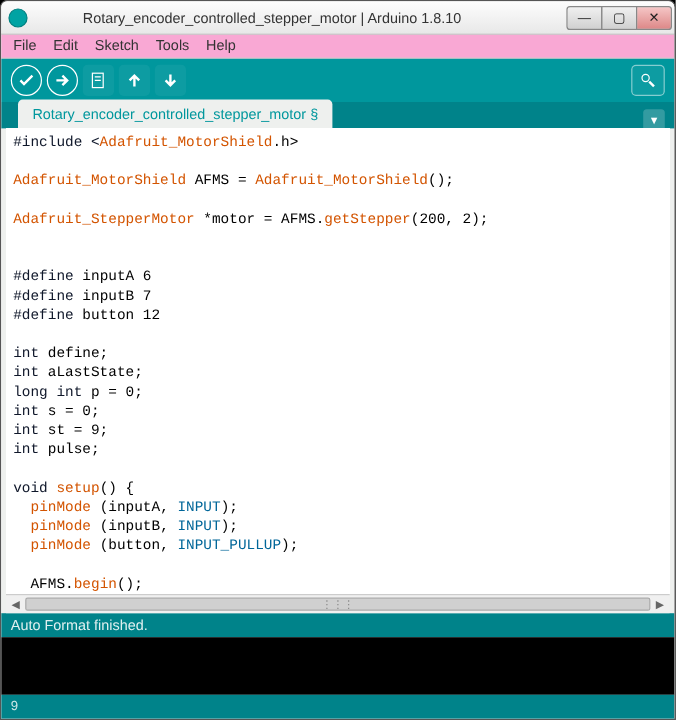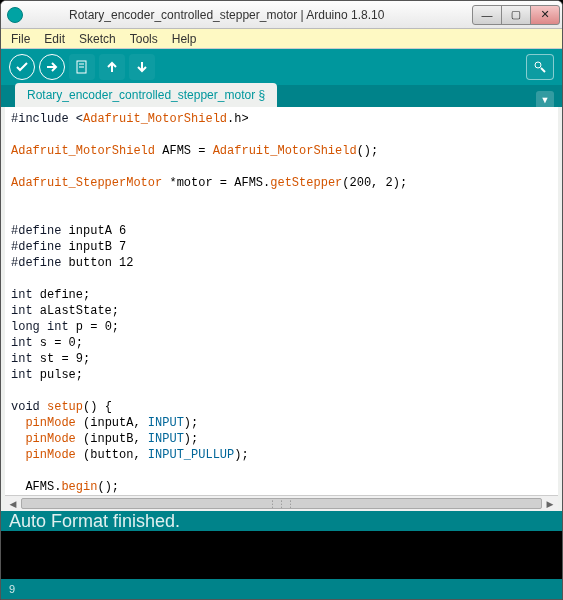--- a/index.html
+++ b/index.html
@@ -55,24 +55,23 @@
     font-size: 11px;
     display: flex; align-items:center; justify-content:center;
     margin-left: -1px;
   }
   .win-btn.close { background: linear-gradient(#f5c6c6,#d88); }
   .win-btn:first-child { border-radius: 3px 0 0 3px; }
   .win-btn:last-child { border-radius: 0 3px 3px 0; }
 
   .menubar {
     height: 20px;
-    background: #fef9c3;
+    background: #f9a8d4;
     border-bottom: 1px solid #ccc;
     display: flex;
-    align-items: center;
     padding: 0 4px;
     gap: 2px;
   }
   .menubar span {
     padding: 2px 6px;
     color: #333;
     cursor: default;
   }
 
   .toolbar {
@@ -168,21 +167,21 @@
     position:absolute; top:0; bottom:0; width:16px;
     display:flex;align-items:center;justify-content:center;
     color:#666; font-size:9px;
   }
   .hscroll .arrow.left{left:0;} .hscroll .arrow.right{right:0;}
 
   .statusbar {
     height: 20px;
     background: #00838a;
     color: #e0f0f0;
-    font-size: 18px;
+    font-size: 12px;
     padding: 2px 8px;
     display:flex;align-items:center;
   }
   .console {
     height: 48px;
     background: #000;
   }
   .footer {
     height: 20px;
     background: #00838a;

